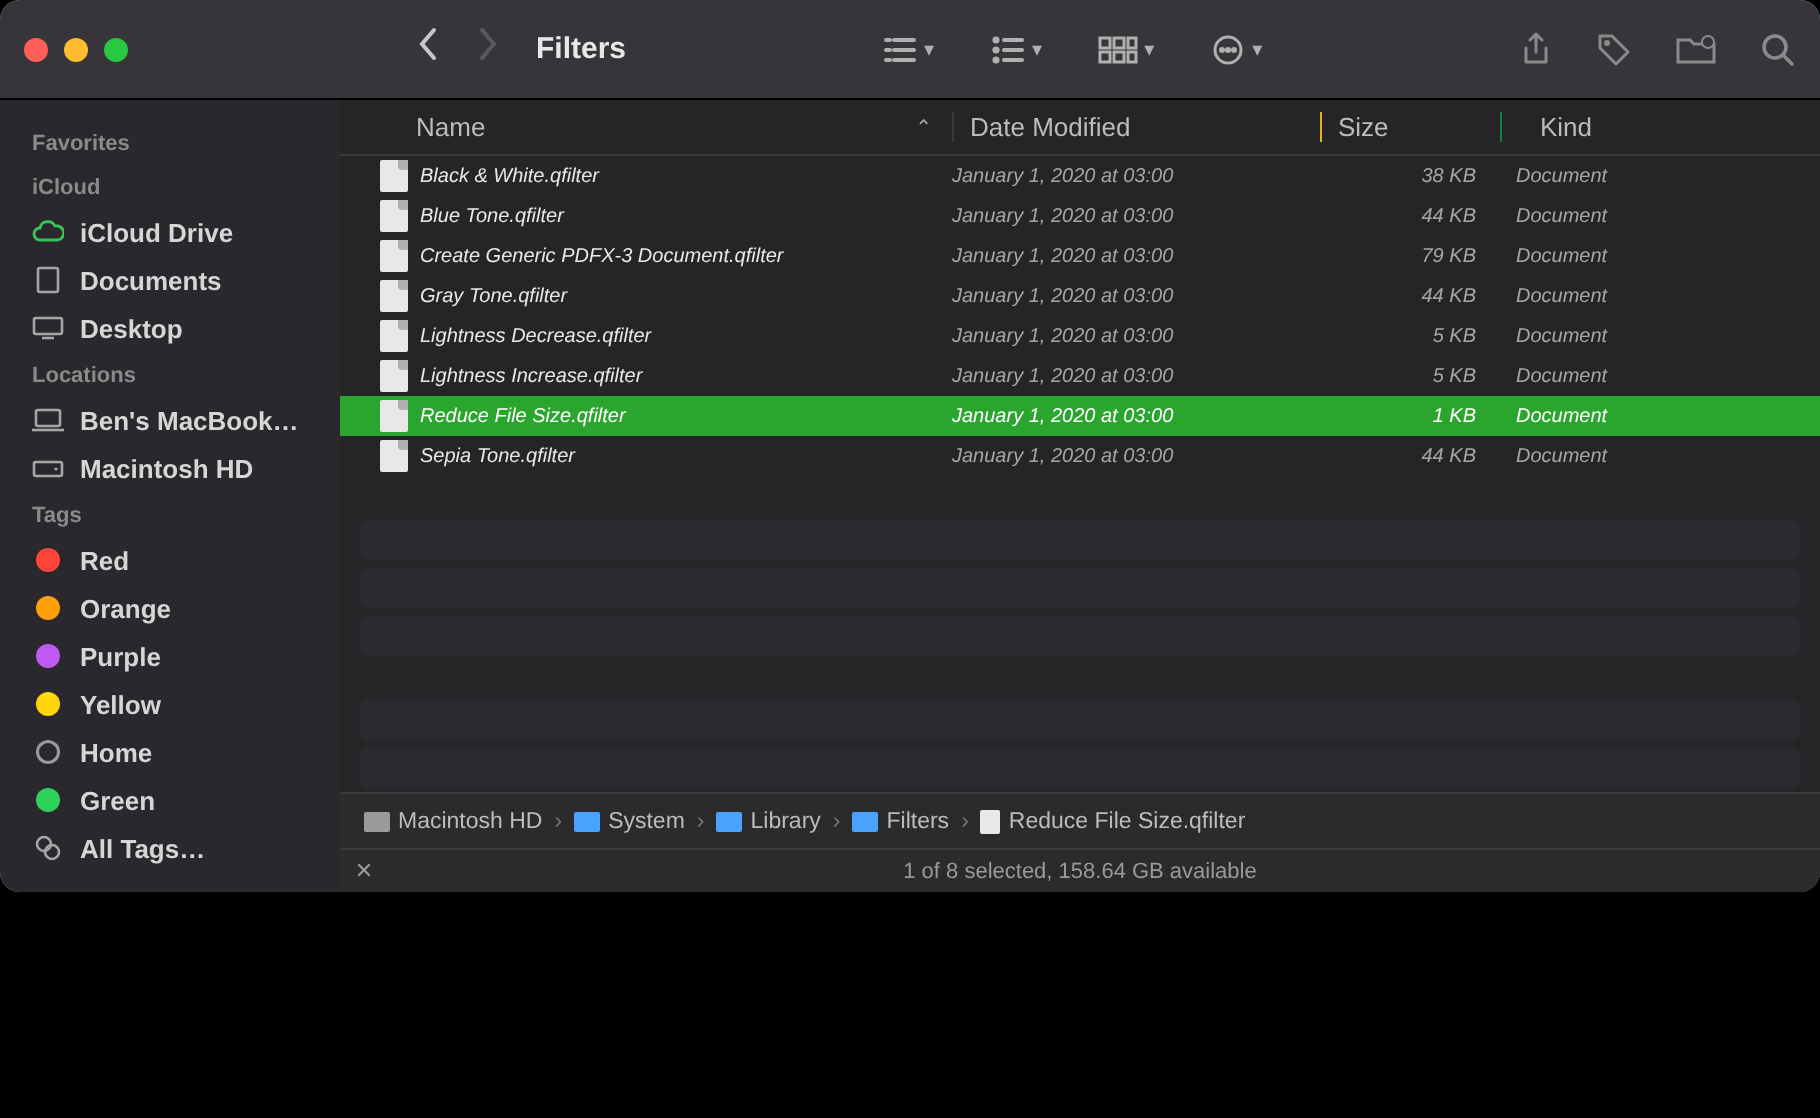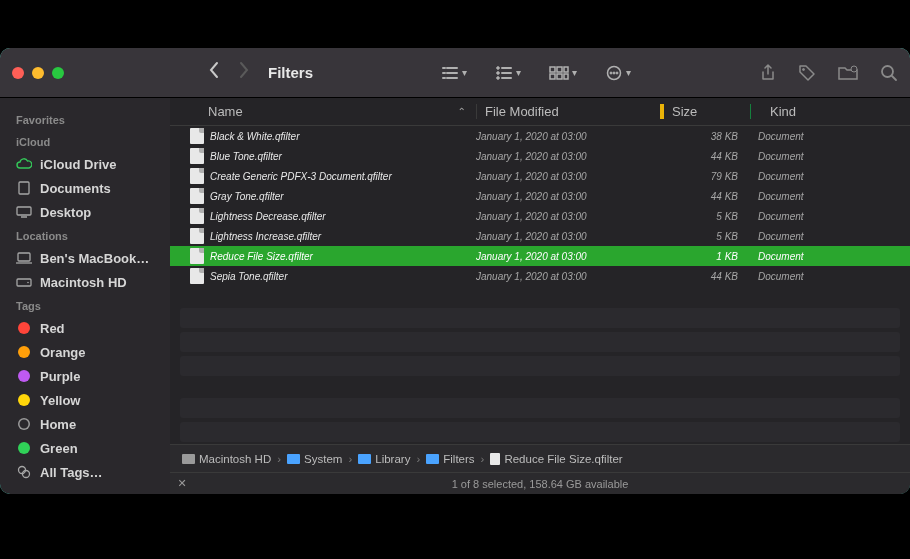--- a/index.html
+++ b/index.html
@@ -1,17 +1,17 @@
 <!DOCTYPE html>
 <html><head>
 <meta charset="utf-8">
 <style>
 * { margin: 0; padding: 0; box-sizing: border-box; font-family: -apple-system, "Helvetica Neue", Arial, sans-serif; }
 body { background: #000; width: 910px; height: 559px; overflow: hidden; }
-.window { width: 910px; height: 446px; background: #5eead4; border-radius: 10px; display: flex; flex-direction: column; overflow: hidden; position: relative; margin-top: 48px; }
+.window { width: 910px; height: 446px; background: #5eead4; border-radius: 10px; display: flex; flex-direction: column; overflow: hidden; position: relative; }
 
 
 .toolbar { height: 50px; background: #38353a; display: flex; align-items: center; padding: 0 12px; border-bottom: 1px solid #000; }
 .traffic { display: flex; gap: 8px; margin-right: 14px; }
 .traffic span { width: 12px; height: 12px; border-radius: 50%; display: inline-block; }
 .tl-close { background: #ff5f57; }
 .tl-min { background: #febc2e; }
 .tl-zoom { background: #28c840; }
 .nav { display: flex; gap: 18px; margin-left: 130px; align-items: center; color: #a6a6a6; }
 .nav .chev { font-size: 18px; cursor: pointer; }
@@ -31,21 +31,21 @@
 .sb-section { color: #8a8a8a; font-size: 11px; font-weight: 600; padding: 6px 16px 4px; }
 .sb-item { display: flex; align-items: center; gap: 8px; padding: 4px 16px; color: #d6d6d6; cursor: pointer; height: 24px; font-weight: bold; }
 .sb-item .glyph { width: 16px; display: inline-flex; justify-content: center; }
 .tag-dot { width: 12px; height: 12px; border-radius: 50%; display: inline-block; }
 
 
 .main { flex: 1; display: flex; flex-direction: column; background: #252427; min-width: 0; }
 .cols { display: flex; height: 28px; align-items: center; font-size: 13px; color: #bcbcbc; border-bottom: 1px solid #3a3a3a; padding-left: 38px; }
 .col-name { width: 268px; display: flex; align-items: center; gap: 2px; }
 .col-date { width: 184px; border-left: 1px solid #3a3a3a; padding-left: 8px; }
-.col-size { width: 90px; border-left: 4px solid #eab308; padding-left: 8px; }
+.col-size { width: 90px; border-left: 1px solid #eab308; padding-left: 8px; }
 .col-kind { flex: 1; border-left: 1px solid #15803d; padding-left: 19px; }
 .sort-caret { font-size: 10px; margin-left: auto; margin-right: 10px; color: #a6a6a6; }
 
 .rows { flex: 1; overflow-y: auto; }
 .row { display: flex; align-items: center; height: 20px; font-size: 10px; padding-left: 20px; font-style: italic; }
 .row .c-name { width: 286px; display: flex; align-items: center; gap: 6px; color: #e8e8e8; }
 .row .c-date { width: 184px; color: #a6a6a6; }
 .row .c-size { width: 90px; text-align: right; padding-right: 12px; color: #a6a6a6; }
 .row .c-kind { flex: 1; color: #a6a6a6; padding-left: 8px; }
 .row.sel { background: #2aa62e; }
@@ -252,21 +252,21 @@
           <span>All Tags…</span>
         </div>
       </div>
 
     <div class="main">
       <div class="cols">
         <div class="col-name">
             <span>Name</span>
             <span class="sort-caret">⌃</span>
           </div>
-        <div class="col-date">File Modified</div>
+        <div class="col-date">Date Modified</div>
         <div class="col-size">Size</div>
         <div class="col-kind">Kind</div>
       </div>
       <div class="rows" id="rows">
           <div class="row">
     <div class="c-name">
               <span class="file-icon"></span>
               <span>Black &amp; White.qfilter</span>
             </div>
     <div class="c-date">January 1, 2020 at 03:00</div>

